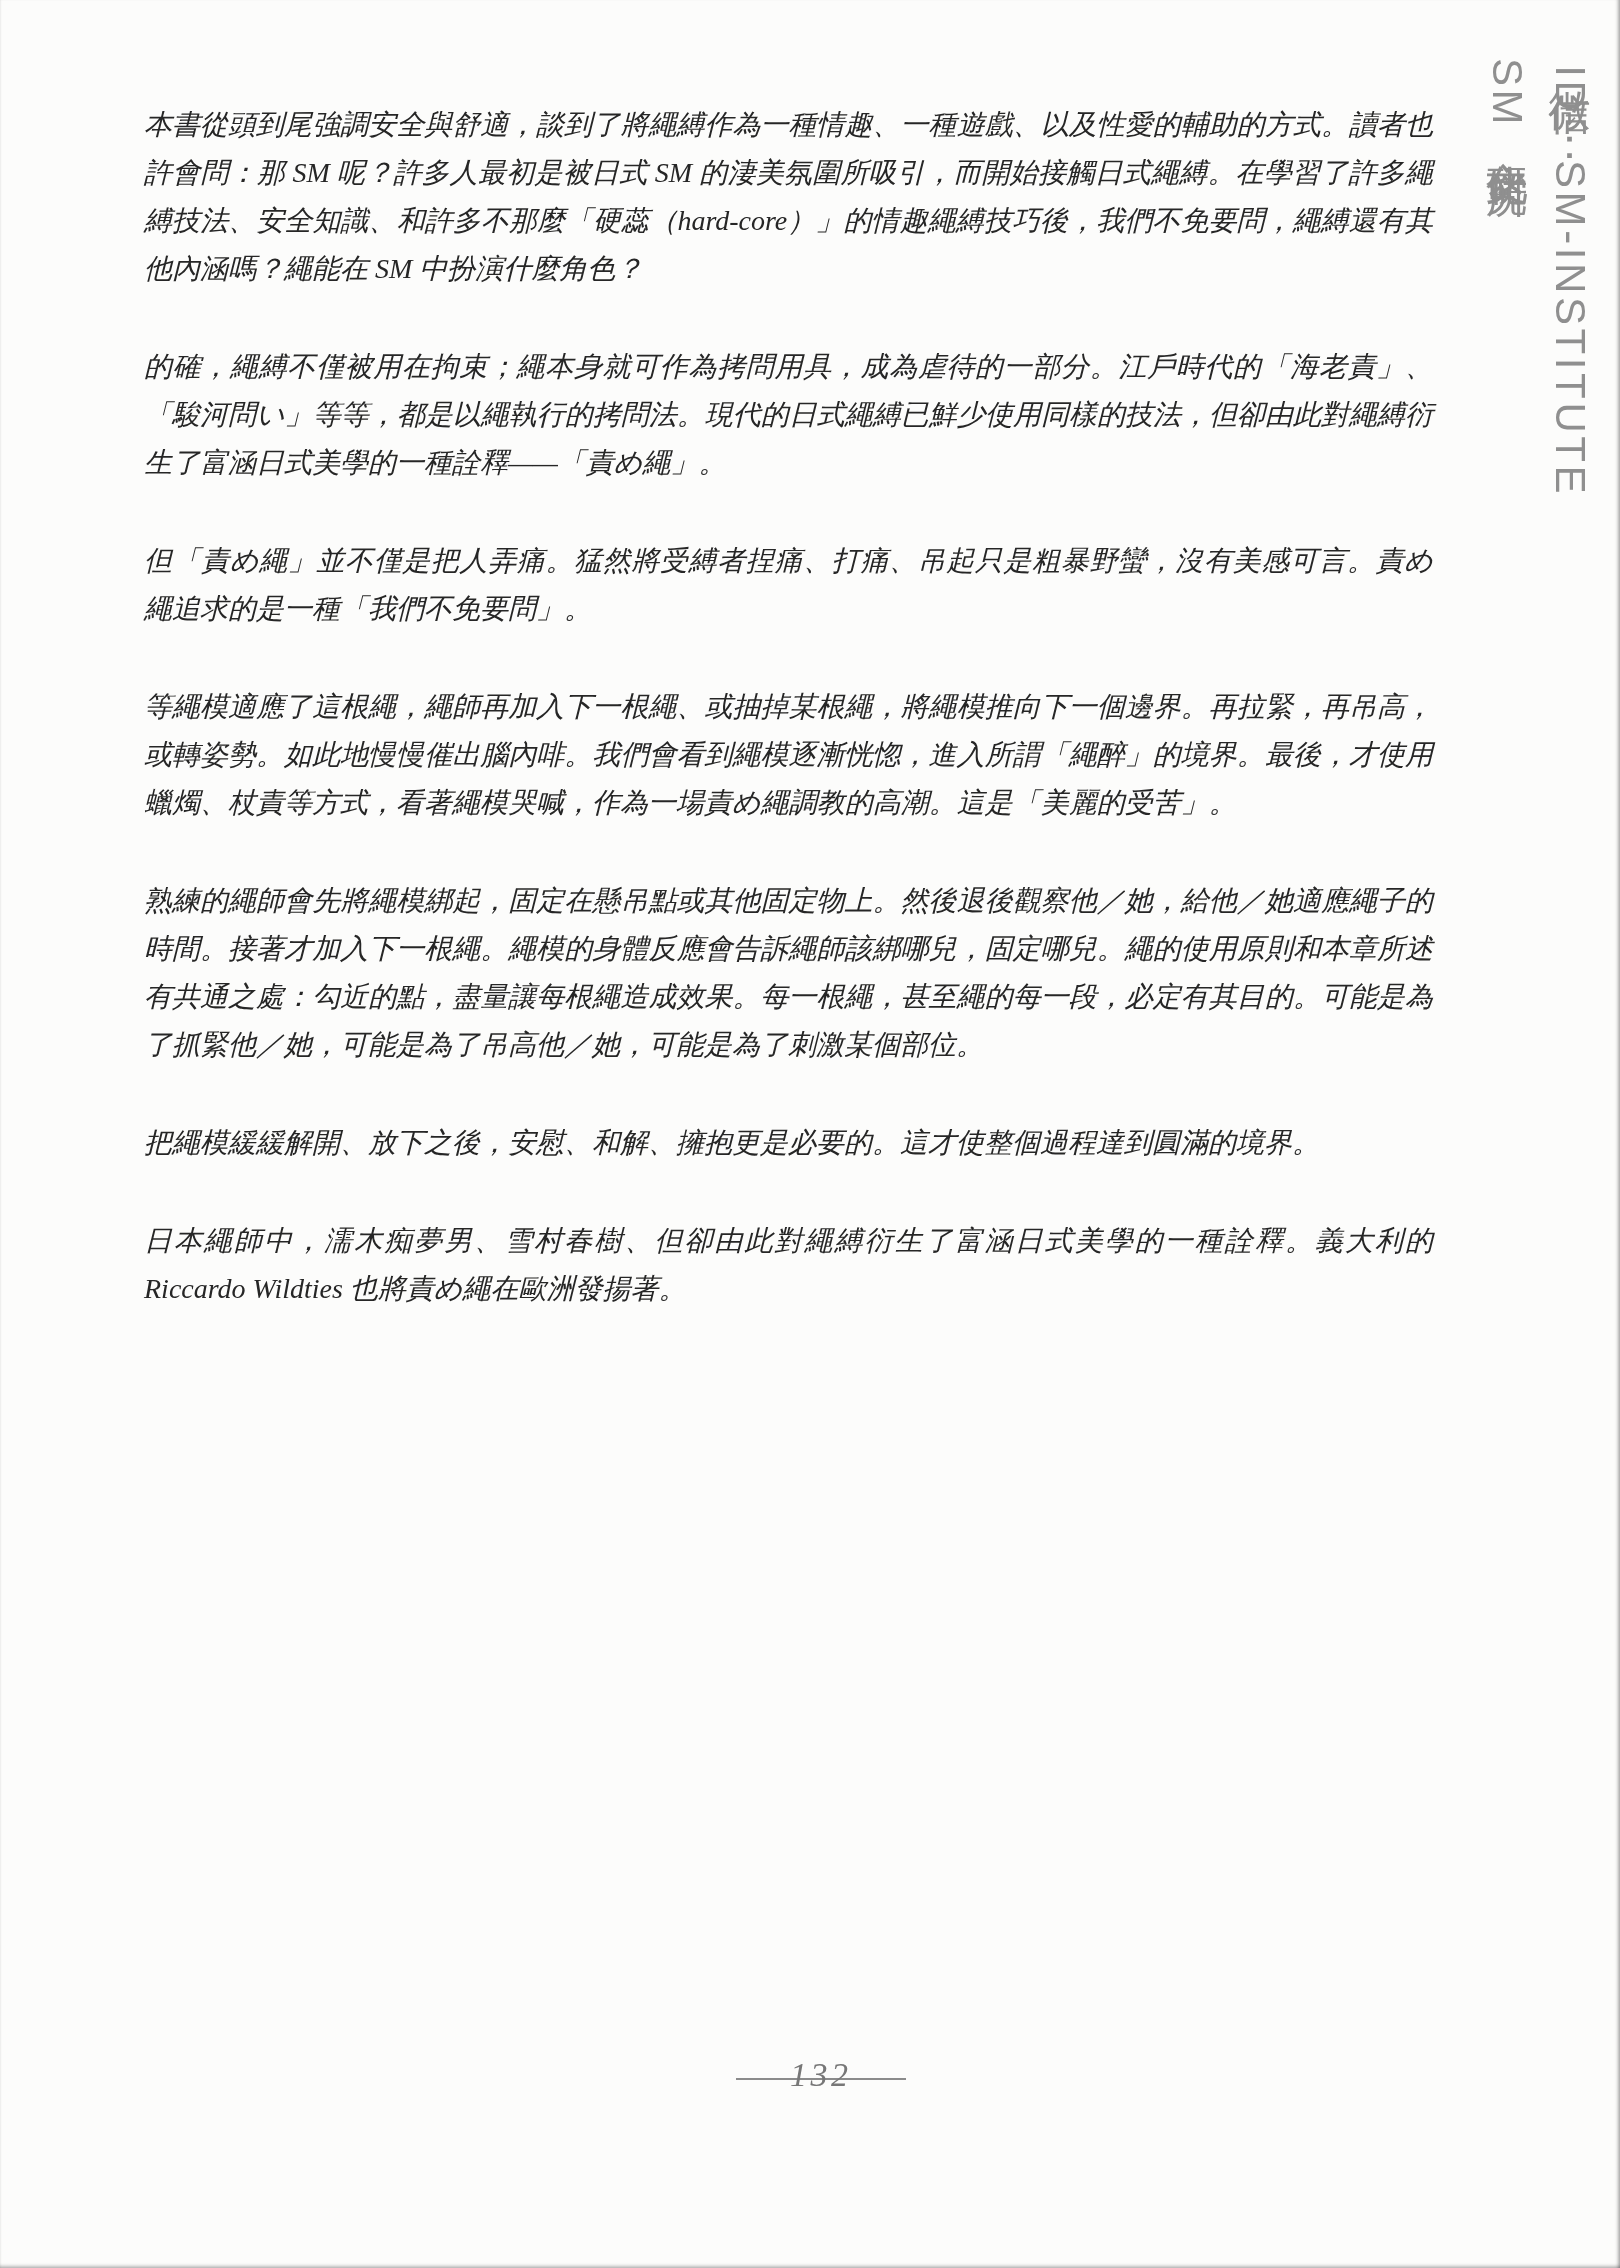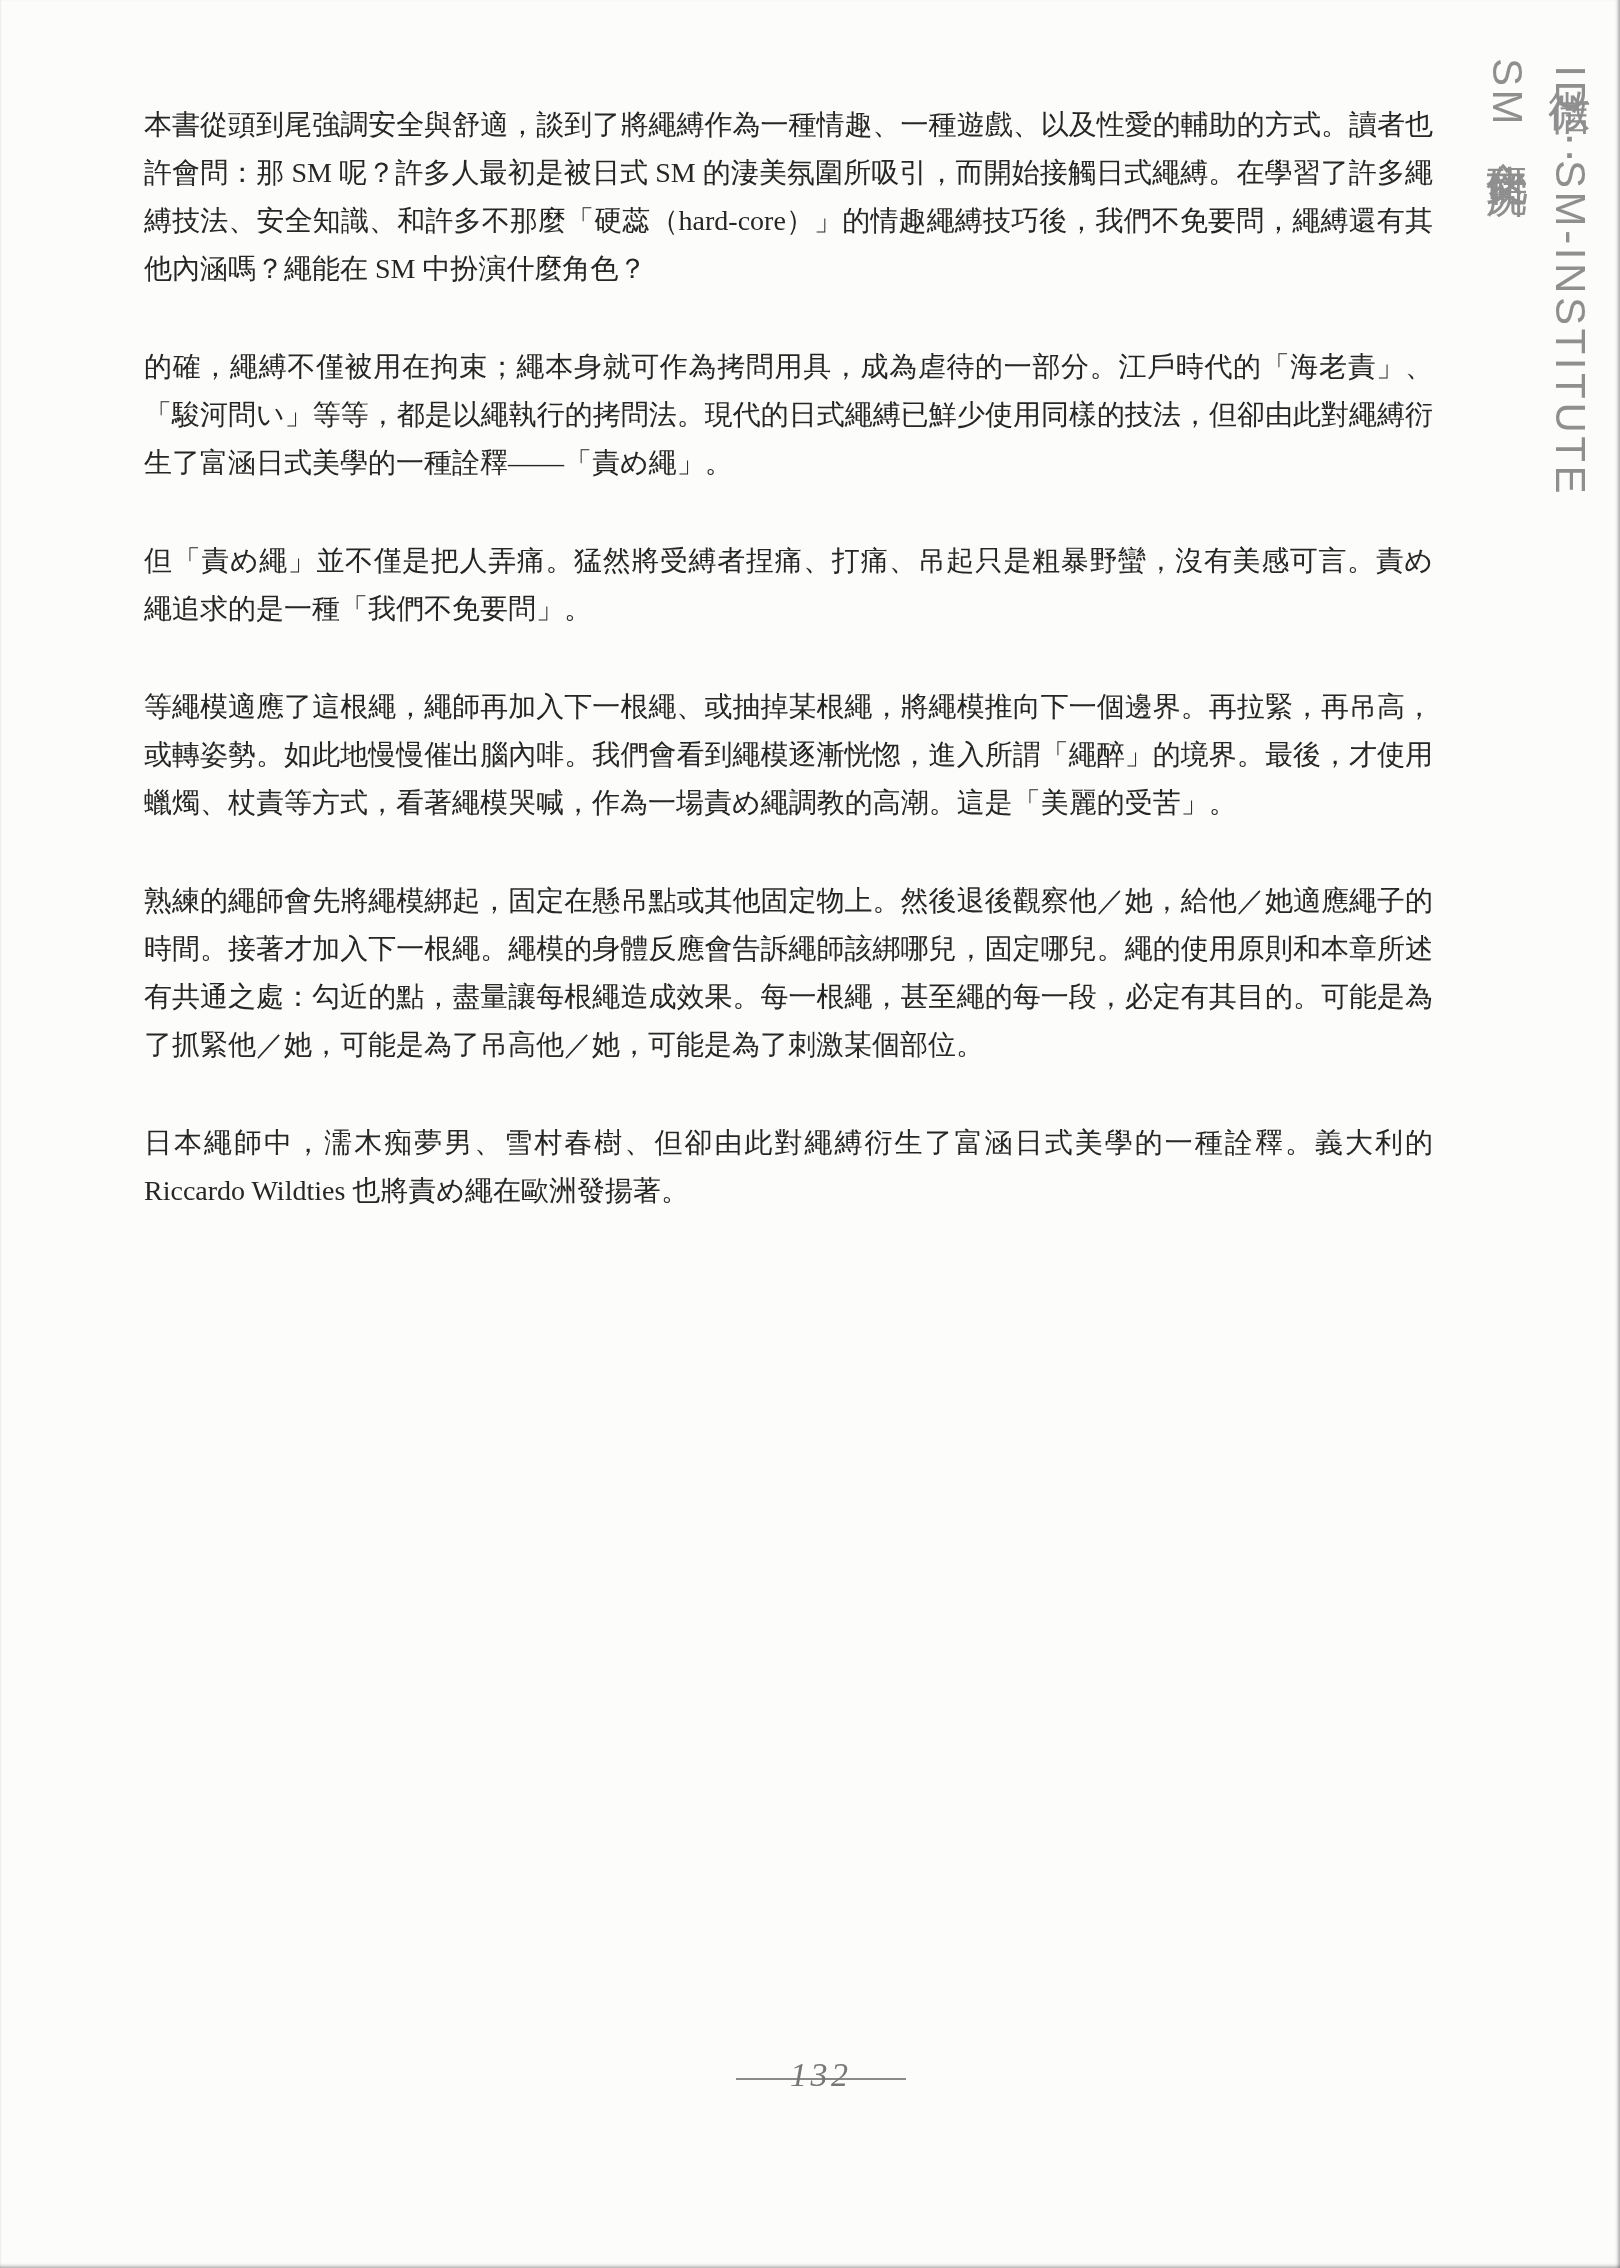--- a/index.html
+++ b/index.html
@@ -40,20 +40,21 @@
     margin-right: 27px;
     letter-spacing: 0;
   }
   .bodytext p {
     margin: 0 0 50px 0;
     font-size: 28px;
     line-height: 48px;
     color: #262626;
     text-align: justify;
     text-justify: inter-ideograph;
+    font-style: italic;
   }
   .bodytext p:last-child { margin-bottom: 0; }
 
   
   .sidebar {
     position: absolute;
     top: 58px;
     right: 23.4px;
     writing-mode: vertical-rl;
     font-family: "Liberation Sans", "DejaVu Sans", sans-serif;
@@ -101,20 +102,21 @@
 <body>
 
 <div class="content">
 
   <div class="bodytext">
     <p>本書從頭到尾強調安全與舒適，談到了將繩縛作為一種情趣、一種遊戲、以及性愛的輔助的方式。讀者也許會問：那 SM 呢？許多人最初是被日式 SM 的淒美氛圍所吸引，而開始接觸日式繩縛。在學習了許多繩縛技法、安全知識、和許多不那麼「硬蕊（hard-core）」的情趣繩縛技巧後，我們不免要問，繩縛還有其他內涵嗎？繩能在 SM 中扮演什麼角色？</p>
     <p>的確，繩縛不僅被用在拘束；繩本身就可作為拷問用具，成為虐待的一部分。江戶時代的「海老責」、「駿河問い」等等，都是以繩執行的拷問法。現代的日式繩縛已鮮少使用同樣的技法，但卻由此對繩縛衍生了富涵日式美學的一種詮釋——「責め繩」。</p>
     <p>但「責め繩」並不僅是把人弄痛。猛然將受縛者捏痛、打痛、吊起只是粗暴野蠻，沒有美感可言。責め繩追求的是一種「我們不免要問」。</p>
     <p>等繩模適應了這根繩，繩師再加入下一根繩、或抽掉某根繩，將繩模推向下一個邊界。再拉緊，再吊高，或轉姿勢。如此地慢慢催出腦內啡。我們會看到繩模逐漸恍惚，進入所謂「繩醉」的境界。最後，才使用蠟燭、杖責等方式，看著繩模哭喊，作為一場責め繩調教的高潮。這是「美麗的受苦」。</p>
     <p>熟練的繩師會先將繩模綁起，固定在懸吊點或其他固定物上。然後退後觀察他／她，給他／她適應繩子的時間。接著才加入下一根繩。繩模的身體反應會告訴繩師該綁哪兒，固定哪兒。繩的使用原則和本章所述有共通之處：勾近的點，盡量讓每根繩造成效果。每一根繩，甚至繩的每一段，必定有其目的。可能是為了抓緊他／她，可能是為了吊高他／她，可能是為了刺激某個部位。</p>
+    <p>把繩模緩緩解開、放下之後，安慰、和解、擁抱更是必要的。這才使整個過程達到圓滿的境界。</p>
     <p>日本繩師中，濡木痴夢男、雪村春樹、但卻由此對繩縛衍生了富涵日式美學的一種詮釋。義大利的 Riccardo Wildties 也將責め繩在歐洲發揚著。</p>
   </div>
 </div>
 
 <div class="sidebar">
   <span>微信ID：SM-INSTITUTE</span>
   <span>SM文化研究所</span>
 </div>
 
 <div class="pagefoot">

